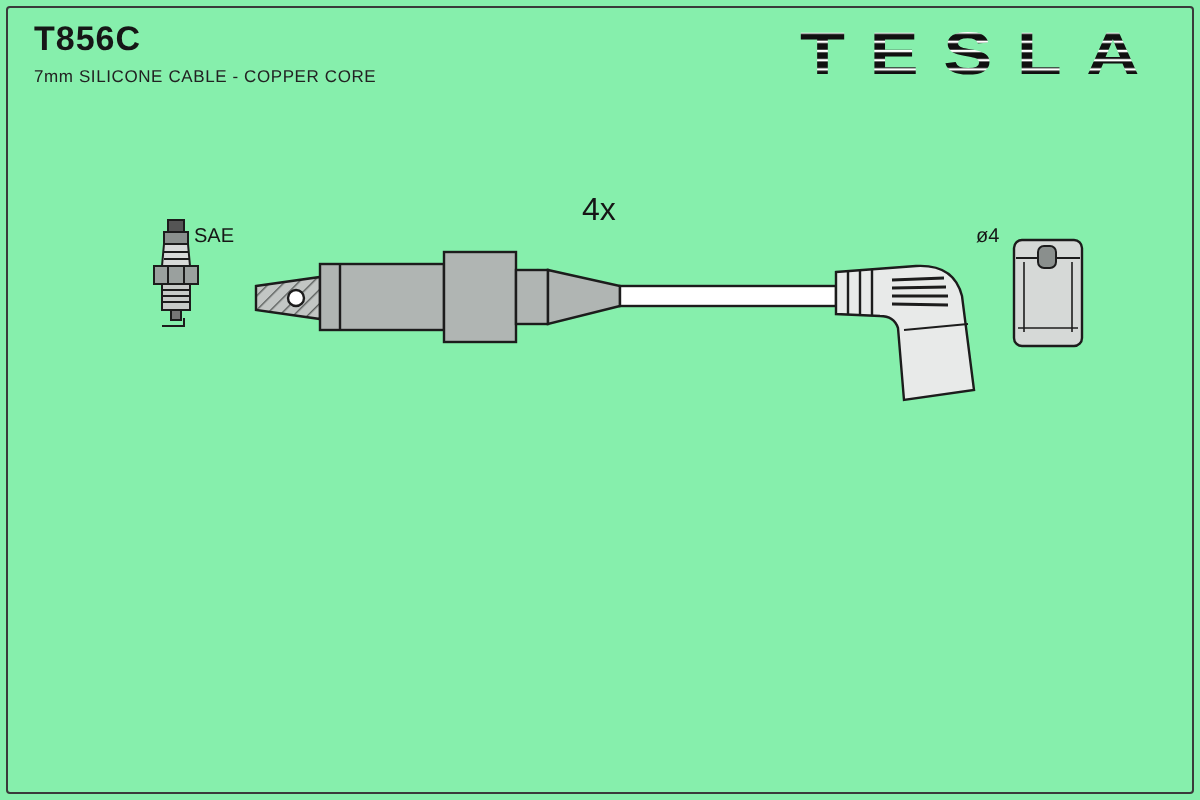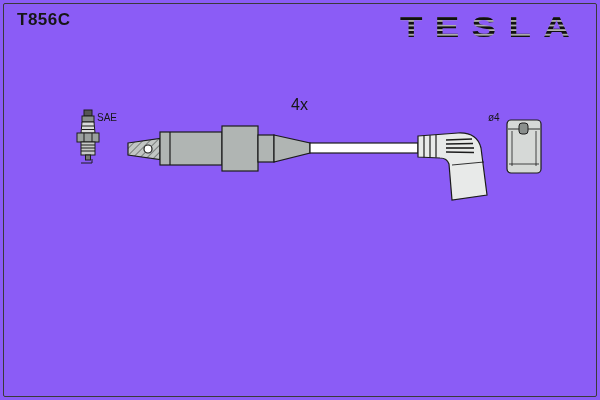--- a/index.html
+++ b/index.html
@@ -1,19 +1,19 @@
 <!DOCTYPE html>
 <html><head>
 <meta charset="utf-8">
 <style>
   html,body{margin:0;padding:0;background:#fff;}
   .page{
     position:relative;
     width:600px;height:400px;
-    background:#8b5cf6;
+    background:#86efac;
     font-family:"Liberation Sans", sans-serif;
     color:#161616;
     overflow:hidden;
   }
   .frame{
     position:absolute;
     left:3px;top:3px;right:3px;bottom:3px;
     border:1px solid #3a3a3a;
     border-radius:2px;
     pointer-events:none;
@@ -47,20 +47,21 @@
     fill:#161616;
   }
 </style>
 </head>
 <body>
 
 <div class="page">
   <div class="frame"></div>
 
   <div class="part-number">T856C</div>
+  <div class="description">7mm SILICONE CABLE - COPPER CORE</div>
 
   <svg class="logo" viewBox="0 0 190 38">
     <defs>
       <pattern id="logoStripes" patternUnits="userSpaceOnUse" width="4" height="4.6">
         <rect x="0" y="0" width="4" height="4.6" fill="#101010"></rect>
         <rect x="0" y="3.1" width="4" height="1.2" fill="#ffffff"></rect>
       </pattern>
     </defs>
     <text x="4" y="29" font-size="30" font-weight="bold" letter-spacing="10" textLength="182" lengthAdjust="spacingAndGlyphs" font-family="Liberation Sans, sans-serif" fill="url(#logoStripes)">TESLA</text>
   </svg>

